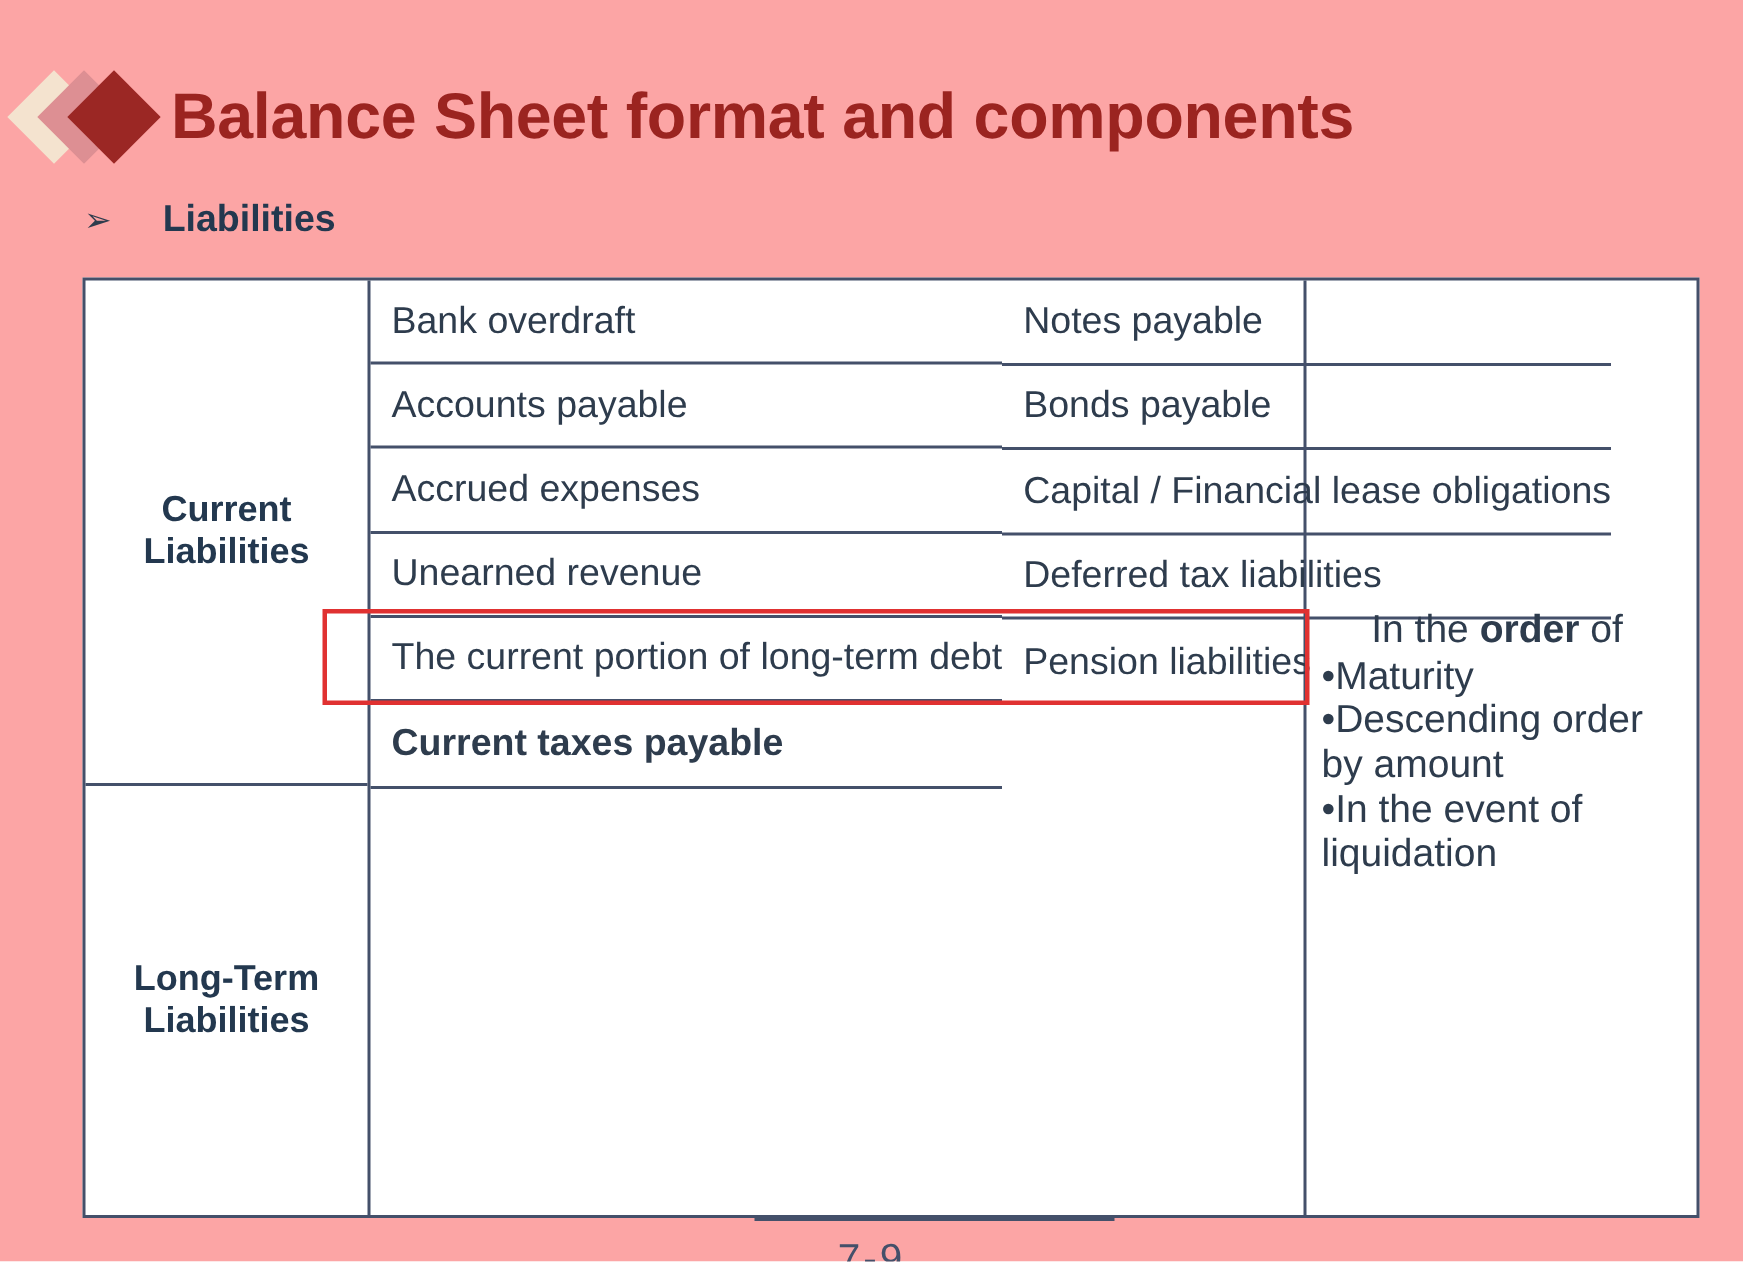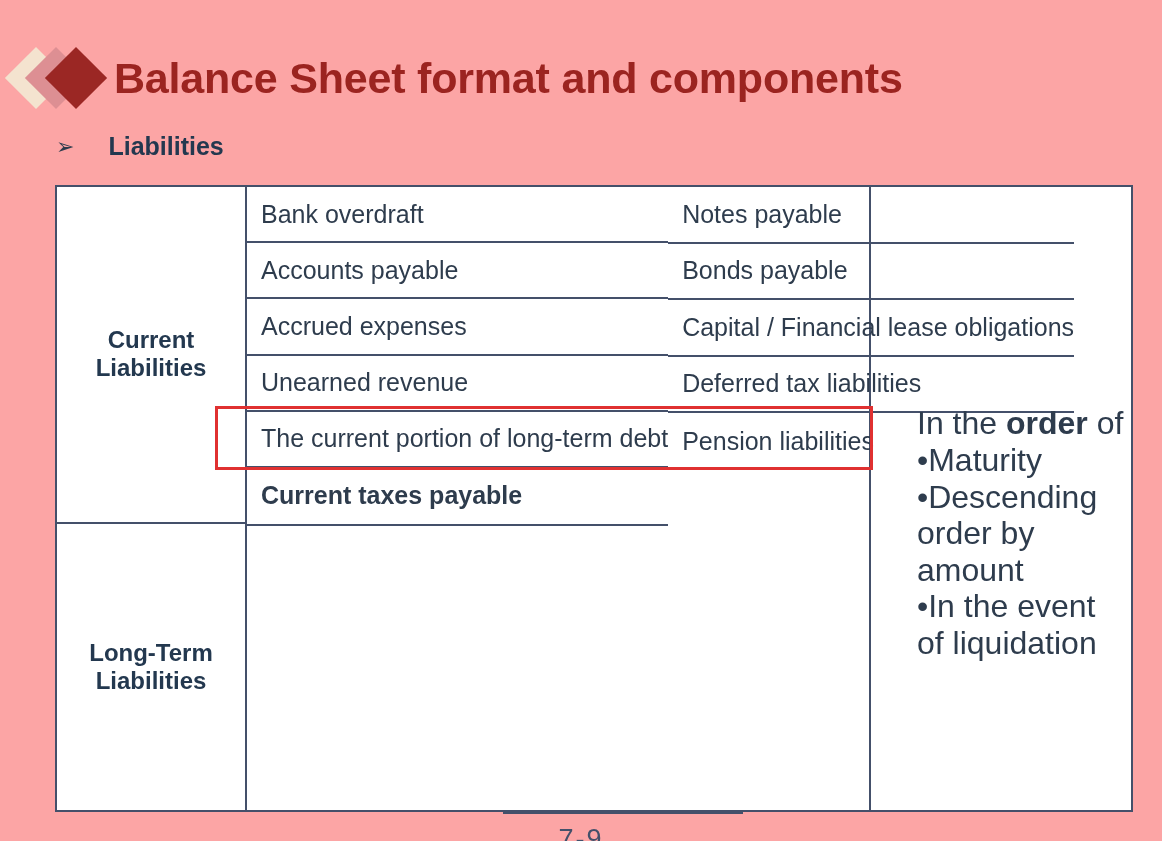--- a/index.html
+++ b/index.html
@@ -148,24 +148,23 @@
   }
   .items-group.ig-current .item-row:nth-child(6) { border-bottom: none; font-weight: bold; }
   .items-group.ig-long    .item-row:nth-child(5) { border-bottom: none; }
 
   
   .note-body {
     position: absolute;
     left: 10px;
     right: 12px;
     top: 218px;
-    font-size: 32px;
+    font-size: 26px;
     color: #2e3c4d;
     line-height: 1.14;
-    margin-left: 36px;
   }
   .note-lead {
     text-align: center;
     padding-right: 4px;
     margin-bottom: 1px;
     white-space: nowrap;
   }
   .note-lead b { font-weight: bold; }
   .note-line { text-align: left; }
 

